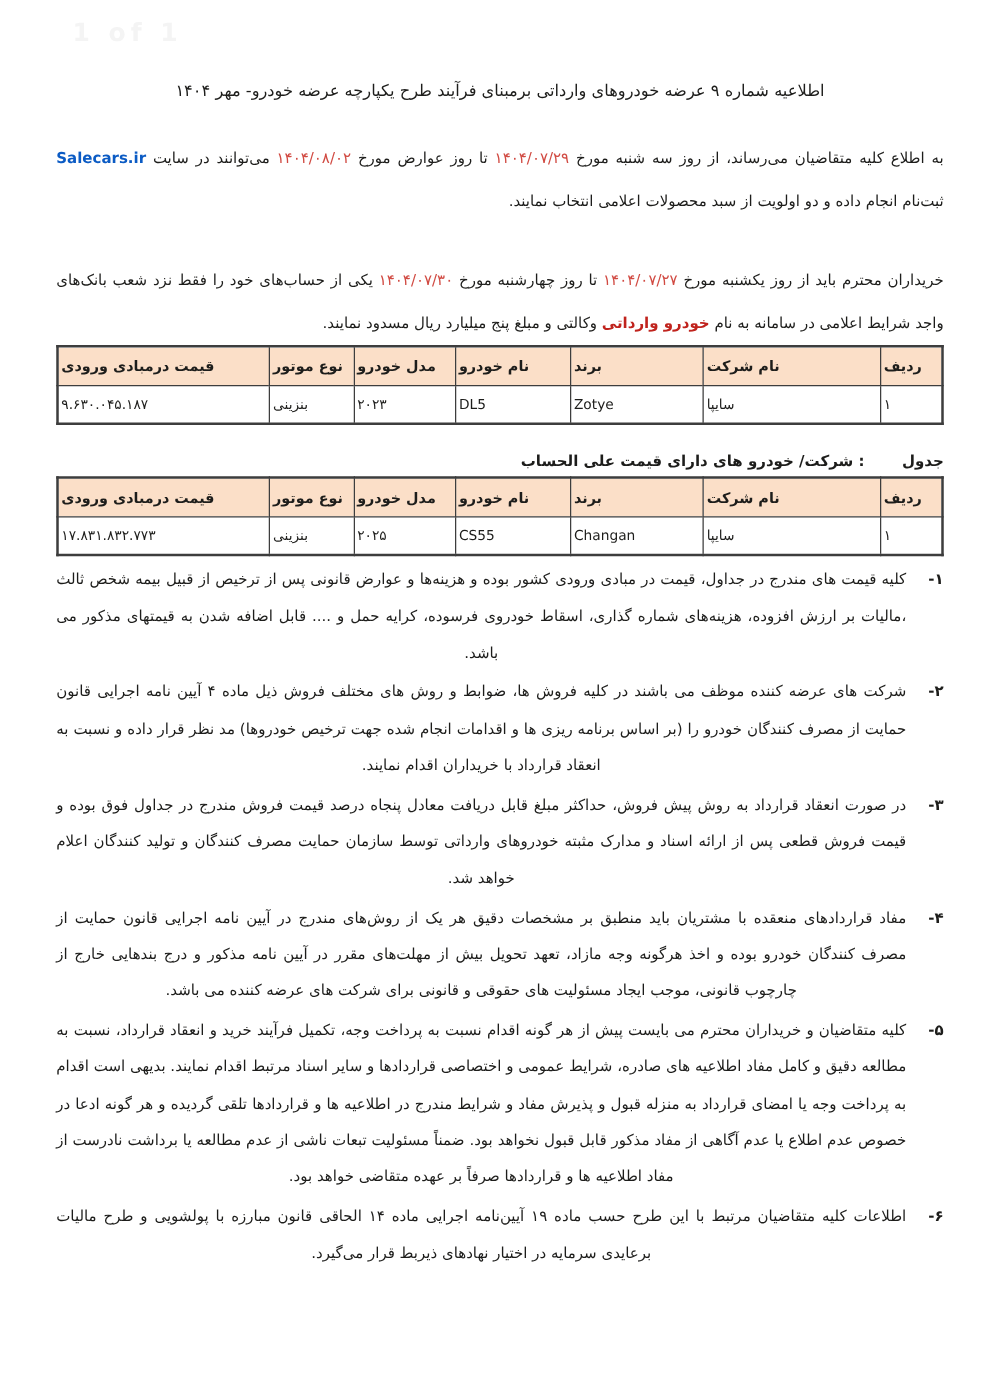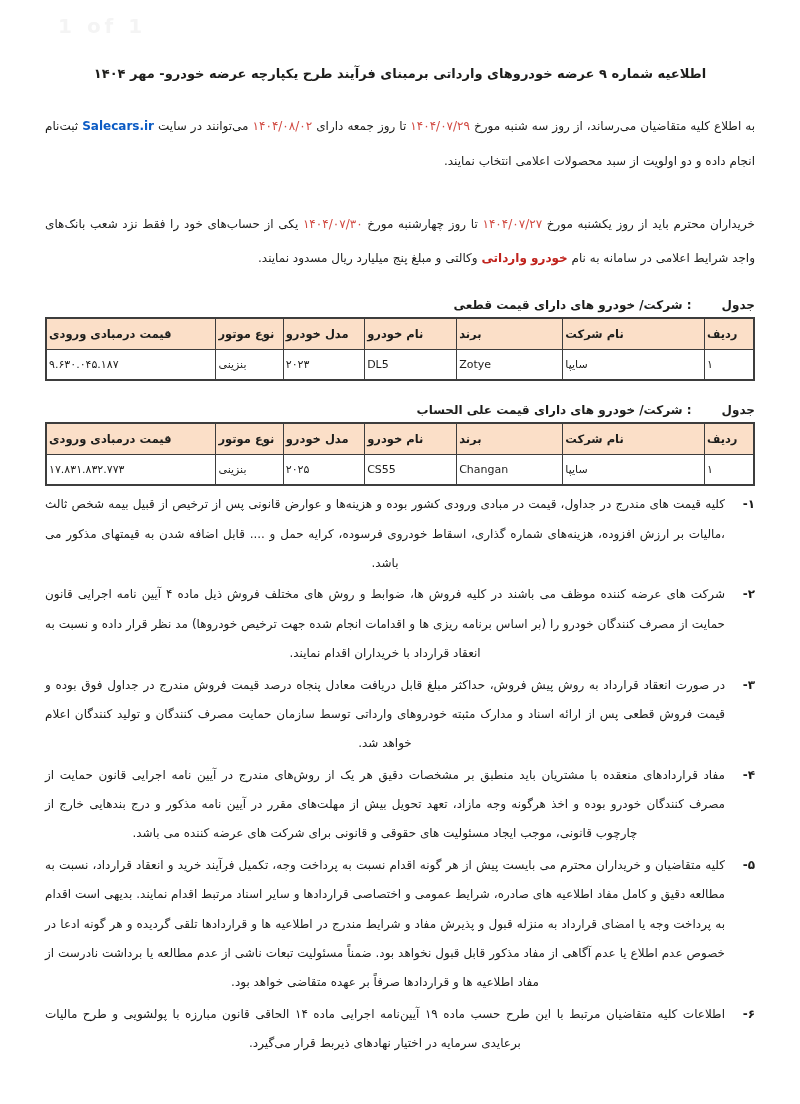--- a/index.html
+++ b/index.html
@@ -36,21 +36,21 @@
     text-align: center;
     font-size: 13px;
     font-weight: bold;
     text-decoration: underline;
     text-underline-offset: 5px;
   }
   .doc-title {
     margin: 36px 0 0 0;
     text-align: center;
     font-size: 13px;
-    font-weight: bold;
+    font-weight: normal;
   }
   .para {
     margin: 28px 0 0 0;
     font-size: 12px;
     line-height: 2.9;
     text-align: justify;
   }
   .date-red { color: var(--date-red, #d14a42); }
   .highlight-red {
     color: var(--highlight-red, #c0231d);
@@ -119,25 +119,24 @@
 </head>
 <body>
 
 <div class="page">
 
   <div class="watermark">1 of 1</div>
 
 
   <h1 class="doc-title">اطلاعیه شماره ۹ عرضه خودروهای وارداتی برمبنای فرآیند طرح یکپارچه عرضه خودرو-  مهر ۱۴۰۴</h1>
 
-  <p class="para"><span>به اطلاع کلیه متقاضیان می‌رساند، از روز سه شنبه مورخ </span><span class="date-red">۱۴۰۴/۰۷/۲۹</span><span> تا روز جمعه دارای </span><span class="date-red">۱۴۰۴/۰۸/۰۲</span><span> می‌توانند در سایت </span><a class="site-link">Salecars.ir</a><span> ثبت‌نام انجام داده و دو اولویت از سبد محصولات اعلامی انتخاب نمایند.</span></p>
+  <p class="para"><span>به اطلاع کلیه متقاضیان می‌رساند، از روز سه شنبه مورخ </span><span class="date-red">۱۴۰۴/۰۷/۲۹</span><span> تا روز عوارض مورخ </span><span class="date-red">۱۴۰۴/۰۸/۰۲</span><span> می‌توانند در سایت </span><a class="site-link">Salecars.ir</a><span> ثبت‌نام انجام داده و دو اولویت از سبد محصولات اعلامی انتخاب نمایند.</span></p>
 
   <p class="para"><span>خریداران محترم باید از روز یکشنبه مورخ </span><span class="date-red">۱۴۰۴/۰۷/۲۷</span><span> تا روز چهارشنبه مورخ </span><span class="date-red">۱۴۰۴/۰۷/۳۰</span><span>  یکی از حساب‌های خود را فقط نزد شعب بانک‌های واجد شرایط اعلامی در سامانه  به نام </span><span class="highlight-red">خودرو وارداتی</span><span> وکالتی و مبلغ پنج میلیارد ریال مسدود نمایند.</span></p>
 
-  <div class="tbl-caption"><span class="cap-label">جدول</span><span class="cap-text">: شرکت/ خودرو های دارای قیمت قطعی</span></div>
 
   <table class="price-table">
     <colgroup>
       <col style="width:7%">
         <col style="width:20%">
         <col style="width:15%">
         <col style="width:13%">
         <col style="width:11.5%">
         <col style="width:9.5%">
         <col style="width:24%">

